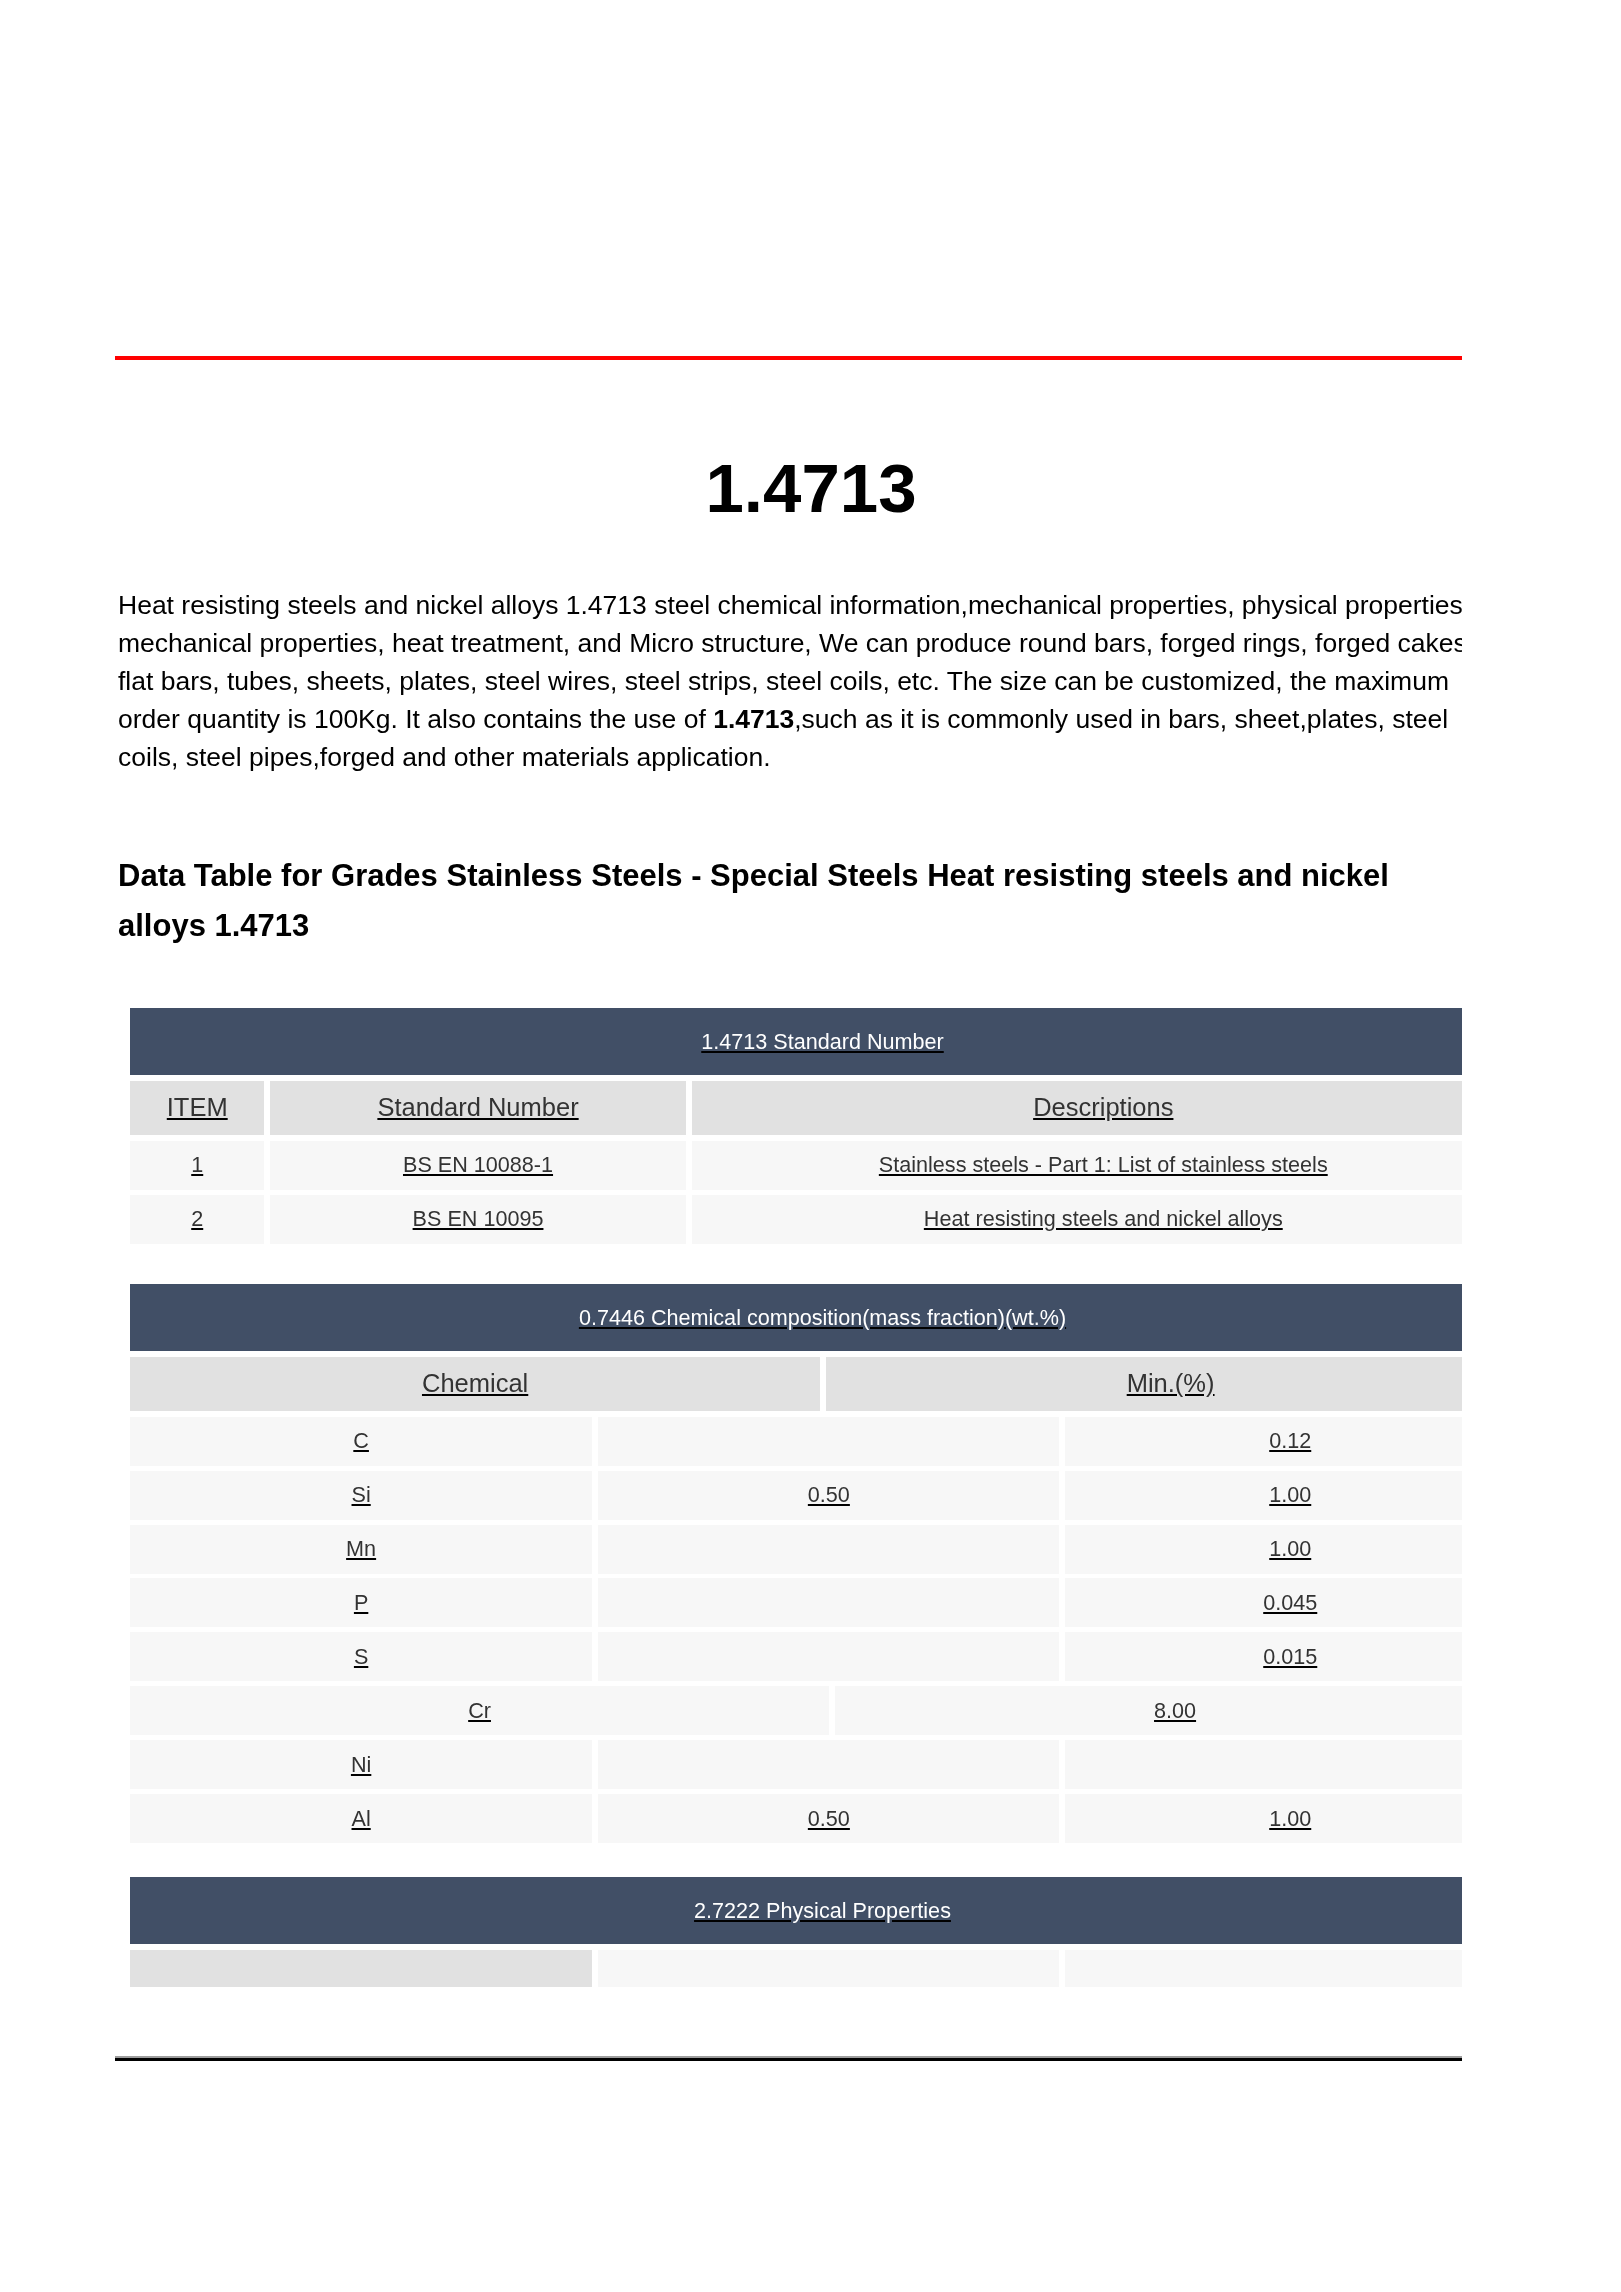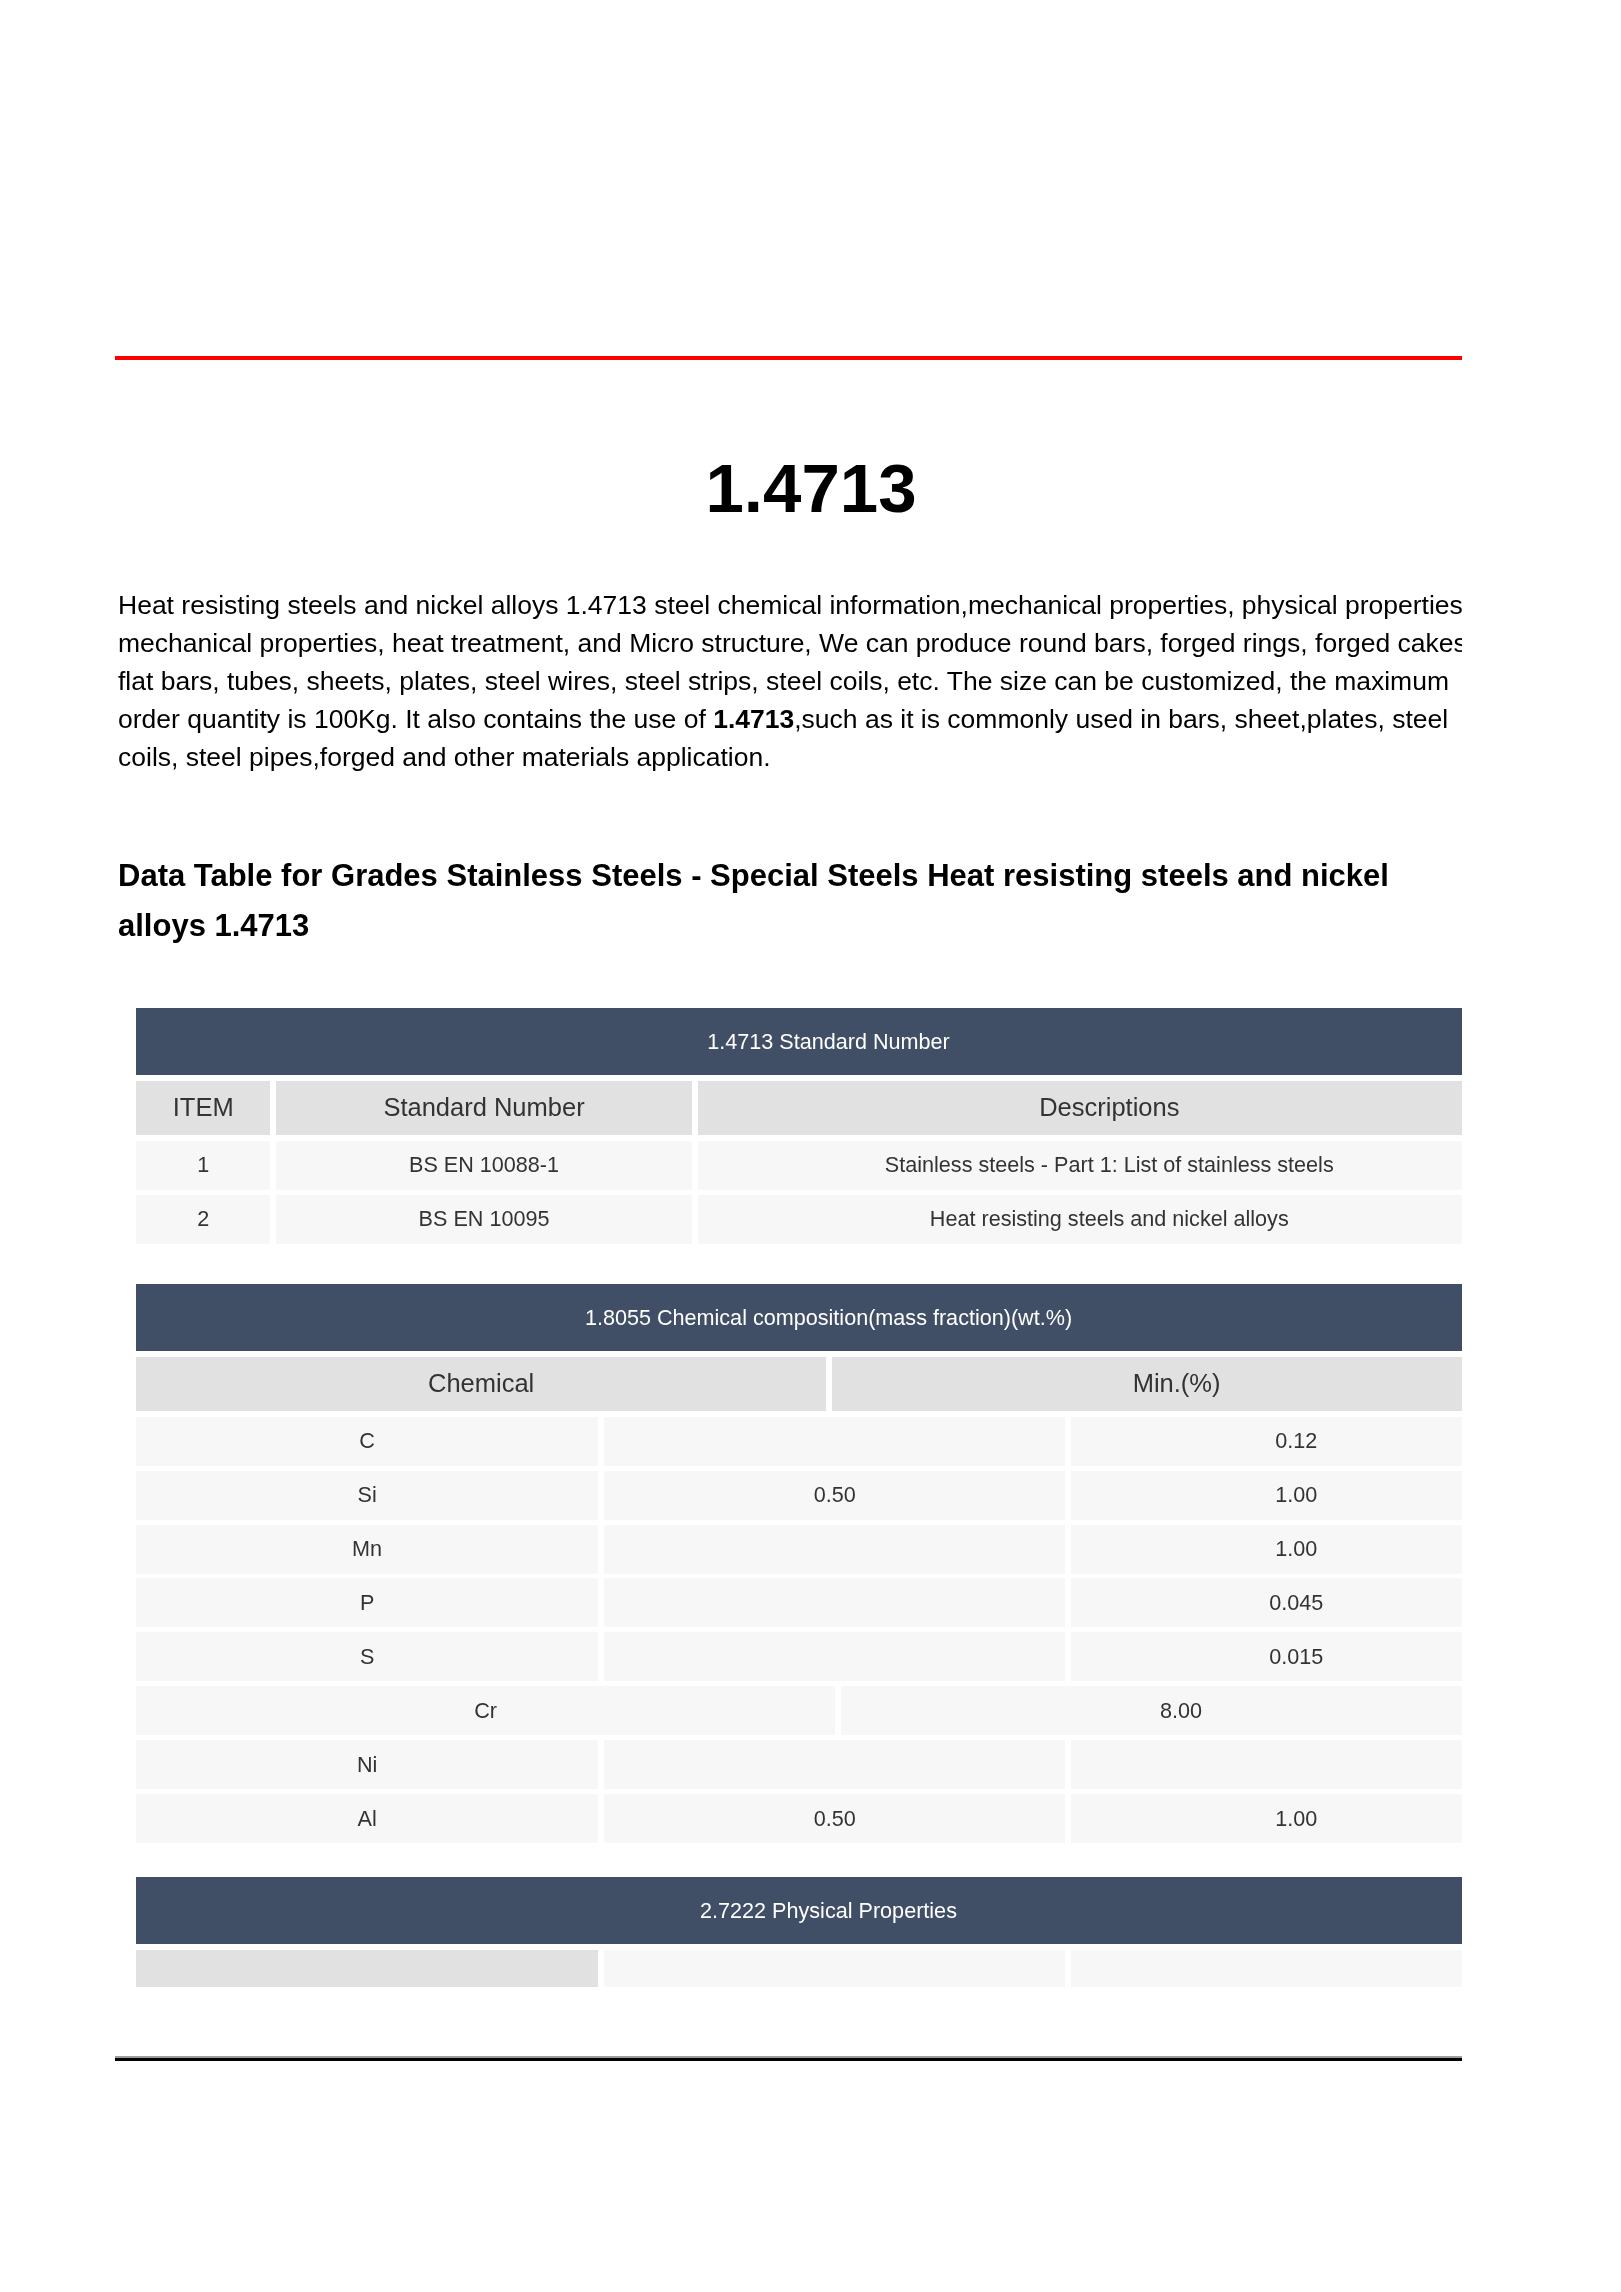--- a/index.html
+++ b/index.html
@@ -53,22 +53,23 @@
     top: 851px;
     width: 1284px;
     margin: 0;
     font-size: 31px;
     font-weight: bold;
     line-height: 50px;
     color: #000000;
   }
   .table {
     position: absolute;
-    left: 136px;
+    left: 130px;
     width: 1385px;
+    text-decoration: underline;
   }
   .t-banner {
     height: 67px;
     background: var(--banner-bg, #414f66);
     color: var(--banner-text, #ffffff);
     font-size: 21.6px;
     display: flex;
     align-items: center;
     justify-content: center;
     margin-bottom: 5.9px;
@@ -134,21 +135,21 @@
         <div class="t-cell" style="flex: 845 1 0%;">Stainless steels - Part 1: List of stainless steels</div>
       </div>
       <div class="t-row">
         <div class="t-cell" style="flex: 138 1 0%;">2</div>
         <div class="t-cell" style="flex: 426 1 0%;">BS EN 10095</div>
         <div class="t-cell" style="flex: 845 1 0%;">Heat resisting steels and nickel alloys</div>
       </div>
     </section>
 
   <section class="table" style="top:1284px">
-      <div class="t-banner">1.8055 Chemical composition(mass fraction)(wt.%)</div>
+      <div class="t-banner">0.7446 Chemical composition(mass fraction)(wt.%)</div>
       <div class="t-row t-head">
         <div class="t-cell t-hcell" style="flex: 473 1 0%;">Chemical</div>
         <div class="t-cell t-hcell" style="flex: 472 1 0%;">Min.(%)</div>
       </div>
       <div class="t-row">
         <div class="t-cell" style="flex: 473 1 0%;">C</div>
         <div class="t-cell" style="flex: 472 1 0%;"></div>
         <div class="t-cell" style="flex: 460 1 0%;">0.12</div>
       </div>
       <div class="t-row">

